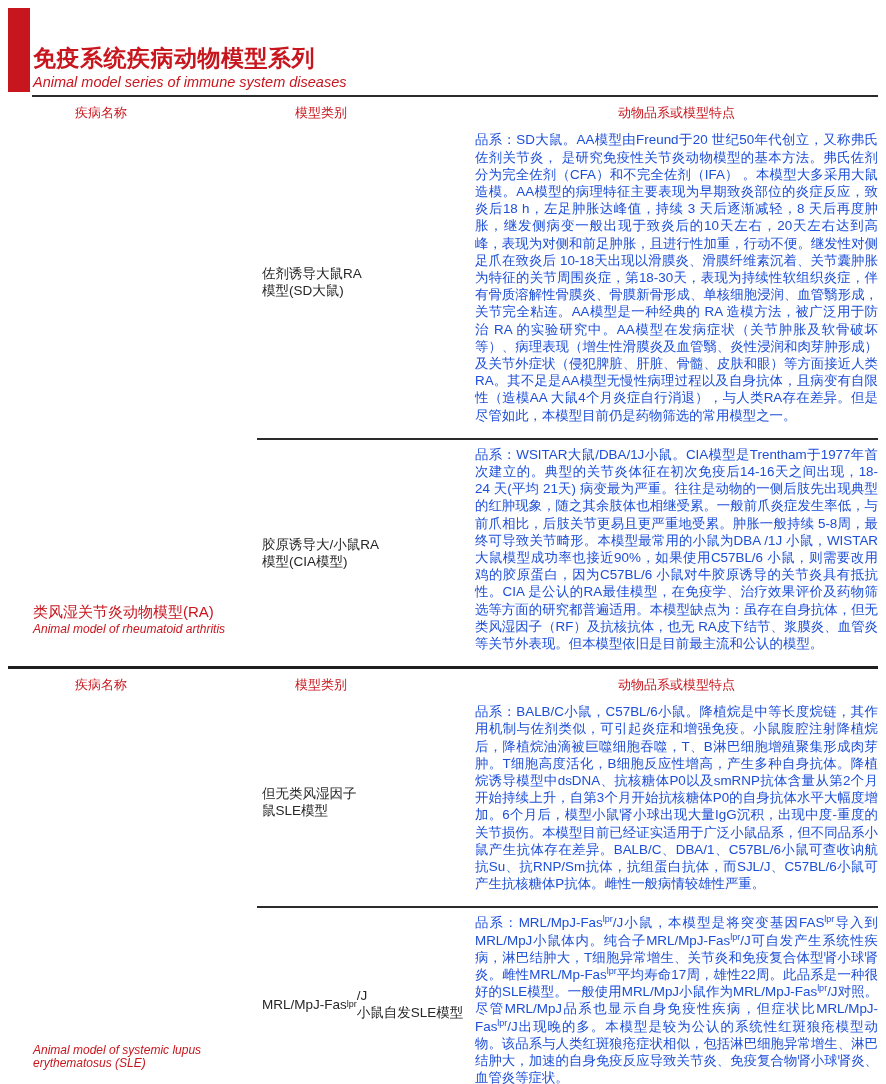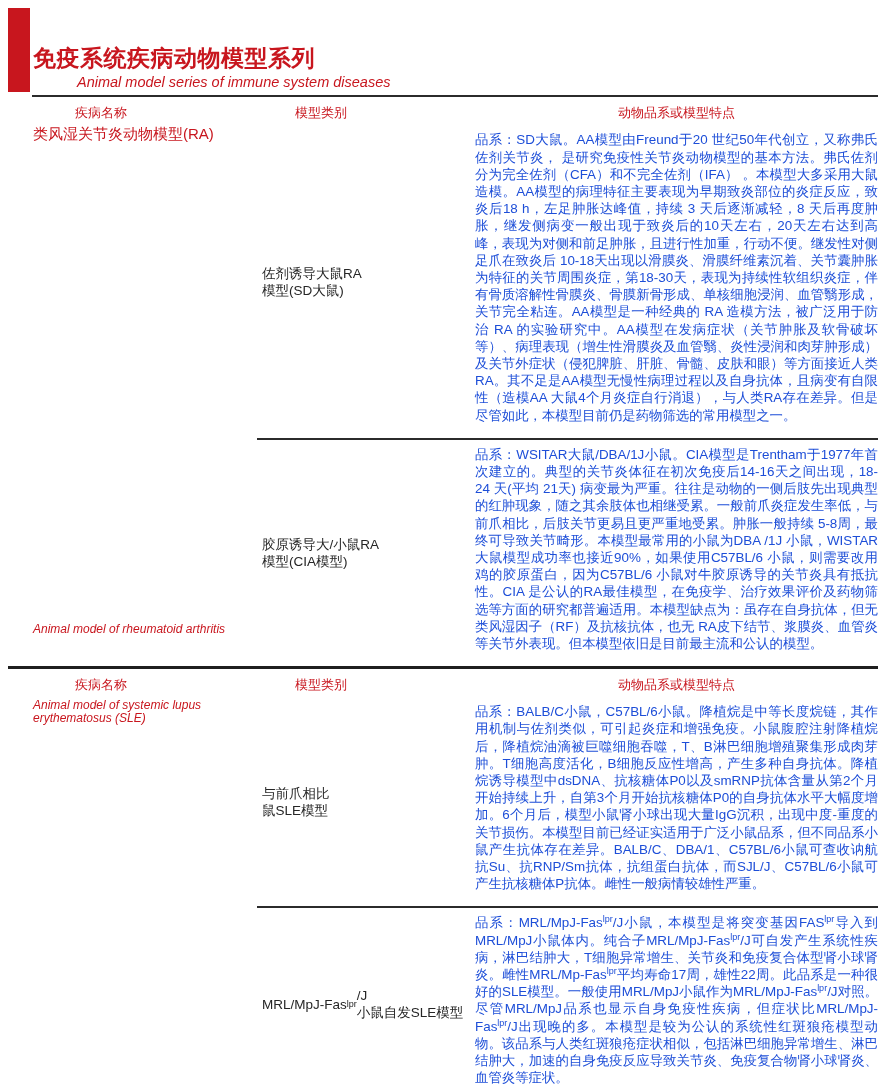--- a/index.html
+++ b/index.html
@@ -5,34 +5,34 @@
   * { margin:0; padding:0; box-sizing:border-box; }
   html,body { background:#ffffff; }
   body {
     width:886px; height:1084px;
     font-family:"Liberation Sans","DejaVu Sans",sans-serif;
     color:#262626; position:relative; overflow:hidden;
   }
   .red-block { position:absolute; left:8px; top:8px; width:22px; height:84px; background:#c8161e; }
   .header-area { padding-top:46px; padding-left:33px; }
   .page-title { color:#c8161e; font-size:23px; font-weight:bold; letter-spacing:0.5px; line-height:1.1; }
-  .page-subtitle { color:#c8161e; font-size:14.5px; font-style:italic; margin-top:3px;margin-left:44px; }
+  .page-subtitle { color:#c8161e; font-size:14.5px; font-style:italic; margin-top:3px; }
   .title-rule { height:2px; background:#2b2b2b; margin:5px 8px 0 32px; }
 
   .headers-row {
     display:grid; grid-template-columns:229px 218px 403px;
     padding-left:28px; margin-top:8px; margin-bottom:4px;
   }
   .headers-row .col-h { color:#c8161e; font-size:13px; line-height:16px; }
   .h-disease { padding-left:47px; }
   .h-model  { padding-left:38px; }
   .h-features { text-align:center; }
 
   .section { display:grid; grid-template-columns:229px 621px; padding-left:28px; }
-  .disease-cell { display:flex; flex-direction:column; justify-content:space-between; padding-left:5px; padding-bottom:30px; }
+  .disease-cell { display:flex; flex-direction:column; justify-content:flex-end; padding-left:5px; padding-bottom:30px; }
   .disease-zh { color:#c8161e; font-size:15px; line-height:18px; }
   .disease-en { color:#c8161e; font-size:12px; font-style:italic; line-height:13px; margin-top:2px; white-space:pre-line; }
 
   .row { display:grid; grid-template-columns:218px 403px; }
   .model-cell {
     display:flex; align-items:center; padding-left:5px;
     font-size:13.5px; line-height:17px; white-space:pre-line; color:#262626;
   }
   .features-cell {
     font-size:13.4px; line-height:17.2px; text-align:justify;
@@ -92,21 +92,21 @@
   <div class="col-h h-features">动物品系或模型特点</div>
 </div>
 
 <div class="section">
   <div class="disease-cell">
     <div class="disease-en">Animal model of systemic lupus
 erythematosus (SLE)</div>
   </div>
   <div class="rows">
     <div class="row r2a">
-      <div class="model-cell">与前爪相比
+      <div class="model-cell">但无类风湿因子
 鼠SLE模型</div>
       <div class="features-cell">品系：BALB/C小鼠，C57BL/6小鼠。降植烷是中等长度烷链，其作用机制与佐剂类似，可引起炎症和增强免疫。小鼠腹腔注射降植烷后，降植烷油滴被巨噬细胞吞噬，T、B淋巴细胞增殖聚集形成肉芽肿。T细胞高度活化，B细胞反应性增高，产生多种自身抗体。降植烷诱导模型中dsDNA、抗核糖体P0以及smRNP抗体含量从第2个月开始持续上升，自第3个月开始抗核糖体P0的自身抗体水平大幅度增加。6个月后，模型小鼠肾小球出现大量IgG沉积，出现中度-重度的关节损伤。本模型目前已经证实适用于广泛小鼠品系，但不同品系小鼠产生抗体存在差异。BALB/C、DBA/1、C57BL/6小鼠可查收讷航抗Su、抗RNP/Sm抗体，抗组蛋白抗体，而SJL/J、C57BL/6小鼠可产生抗核糖体P抗体。雌性一般病情较雄性严重。</div>
     </div>
     <div class="row-divider"></div>
     <div class="row r2b">
       <div class="model-cell">MRL/MpJ-Fas<sup>lpr</sup>/J
 小鼠自发SLE模型</div>
       <div class="features-cell">品系：MRL/MpJ-Fas<sup>lpr</sup>/J小鼠，本模型是将突变基因FAS<sup>lpr</sup>导入到MRL/MpJ小鼠体内。纯合子MRL/MpJ-Fas<sup>lpr</sup>/J可自发产生系统性疾病，淋巴结肿大，T细胞异常增生、关节炎和免疫复合体型肾小球肾炎。雌性MRL/Mp-Fas<sup>lpr</sup>平均寿命17周，雄性22周。此品系是一种很好的SLE模型。一般使用MRL/MpJ小鼠作为MRL/MpJ-Fas<sup>lpr</sup>/J对照。尽管MRL/MpJ品系也显示自身免疫性疾病，但症状比MRL/MpJ-Fas<sup>lpr</sup>/J出现晚的多。本模型是较为公认的系统性红斑狼疮模型动物。该品系与人类红斑狼疮症状相似，包括淋巴细胞异常增生、淋巴结肿大，加速的自身免疫反应导致关节炎、免疫复合物肾小球肾炎、血管炎等症状。</div>
     </div>
   </div>

